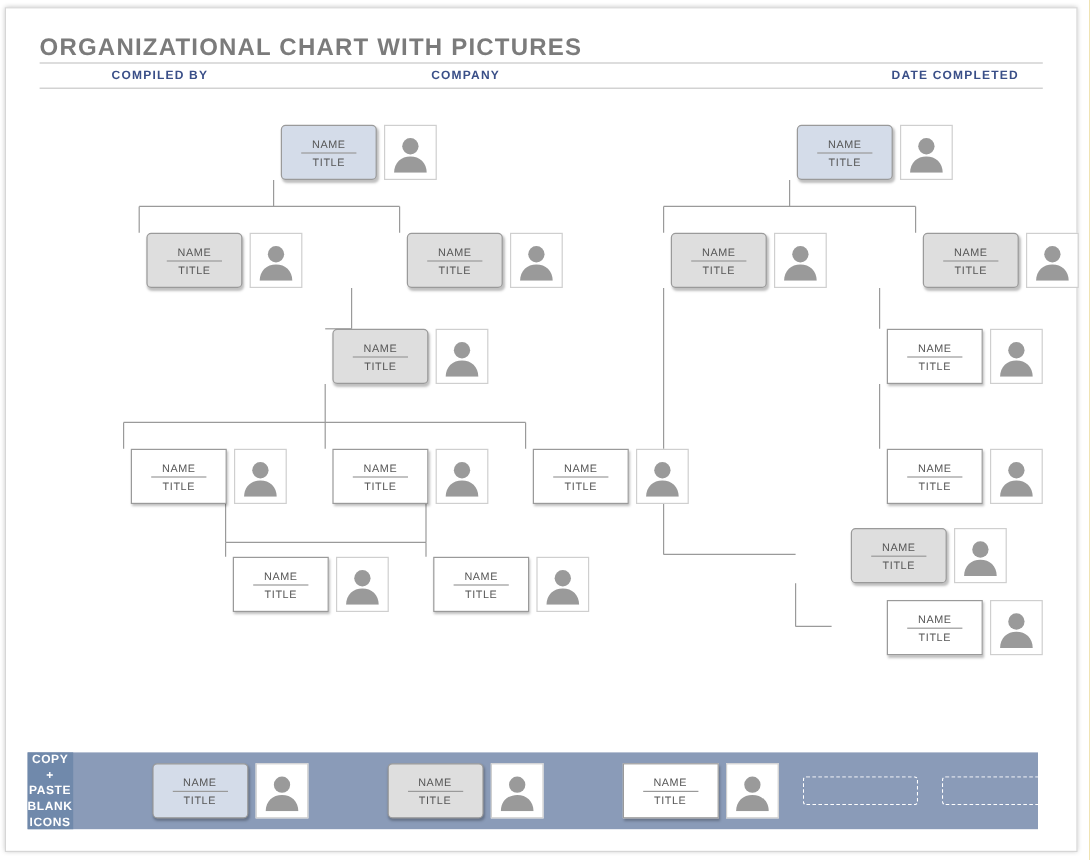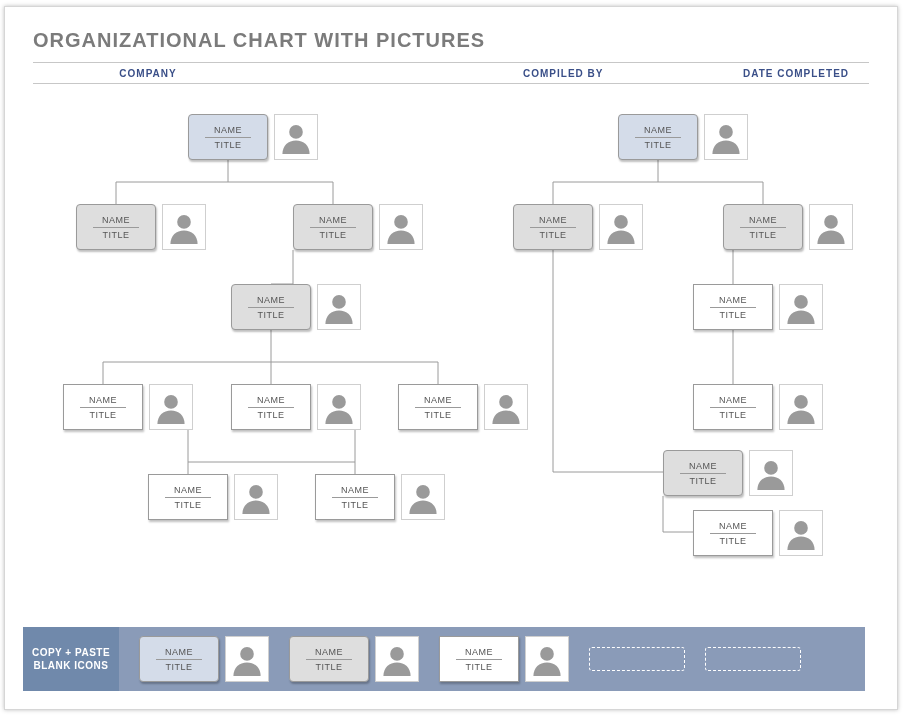--- a/index.html
+++ b/index.html
@@ -23,21 +23,20 @@
     width: 894px;
     height: 704px;
     position: relative;
     padding: 22px 28px 0 28px;
   }
   .title {
     color: #7b7b7b;
     font-size: 20px;
     font-weight: 700;
     letter-spacing: 1px;
-    margin-bottom: 10px;
   }
   .header-row {
     display: flex;
     border-top: 1px solid #c7c7c7;
     border-bottom: 1px solid #c7c7c7;
     height: 22px;
     align-items: center;
   }
   .header-col {
     font-size: 10px;
@@ -69,20 +68,21 @@
     box-shadow: 1px 2px 2px rgba(0,0,0,.25);
     width: 80px;
     height: 46px;
     display: flex;
     flex-direction: column;
     align-items: center;
     justify-content: center;
     font-size: 9px;
     letter-spacing: .5px;
     color: #555;
+    margin-left: 46px;
   }
   .card hr {
     width: 46px;
     border: none;
     border-top: 1px solid #9a9a9a;
     margin: 2px 0;
   }
   .card-blue  { background: #d4dce9; }
   .card-grey  { background: #dedede; }
   .card-white { background: #ffffff; border-radius: 0; }
@@ -151,22 +151,22 @@
 </style>
 </head>
 <body>
 
 <div class="outer">
 <div class="page">
 
   <div class="title">ORGANIZATIONAL CHART WITH PICTURES</div>
 
   <div class="header-row">
+    <div class="header-col hc-compiled">COMPILED BY</div>
     <div class="header-col hc-company">COMPANY</div>
-    <div class="header-col hc-compiled">COMPILED BY</div>
     <div class="header-col hc-date">DATE COMPLETED</div>
   </div>
 
   <div class="chart-area">
     <svg class="conn">
 
       <line x1="195" y1="66" x2="195" y2="88"></line>
       <polyline points="83,88 300,88"></polyline>
       <line x1="83" y1="88" x2="83" y2="110"></line>
       <line x1="300" y1="88" x2="300" y2="110"></line>

